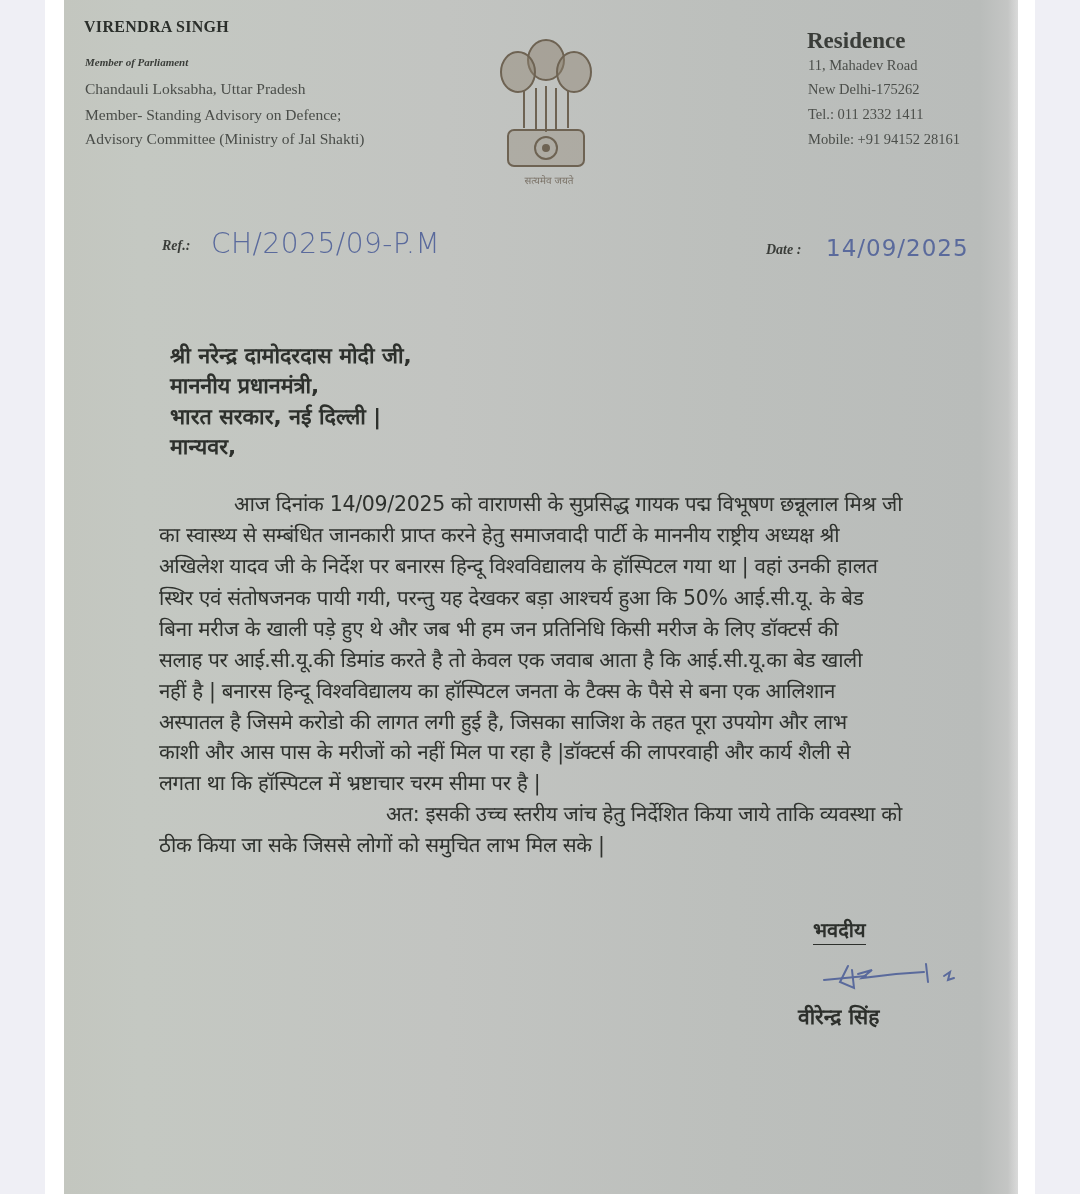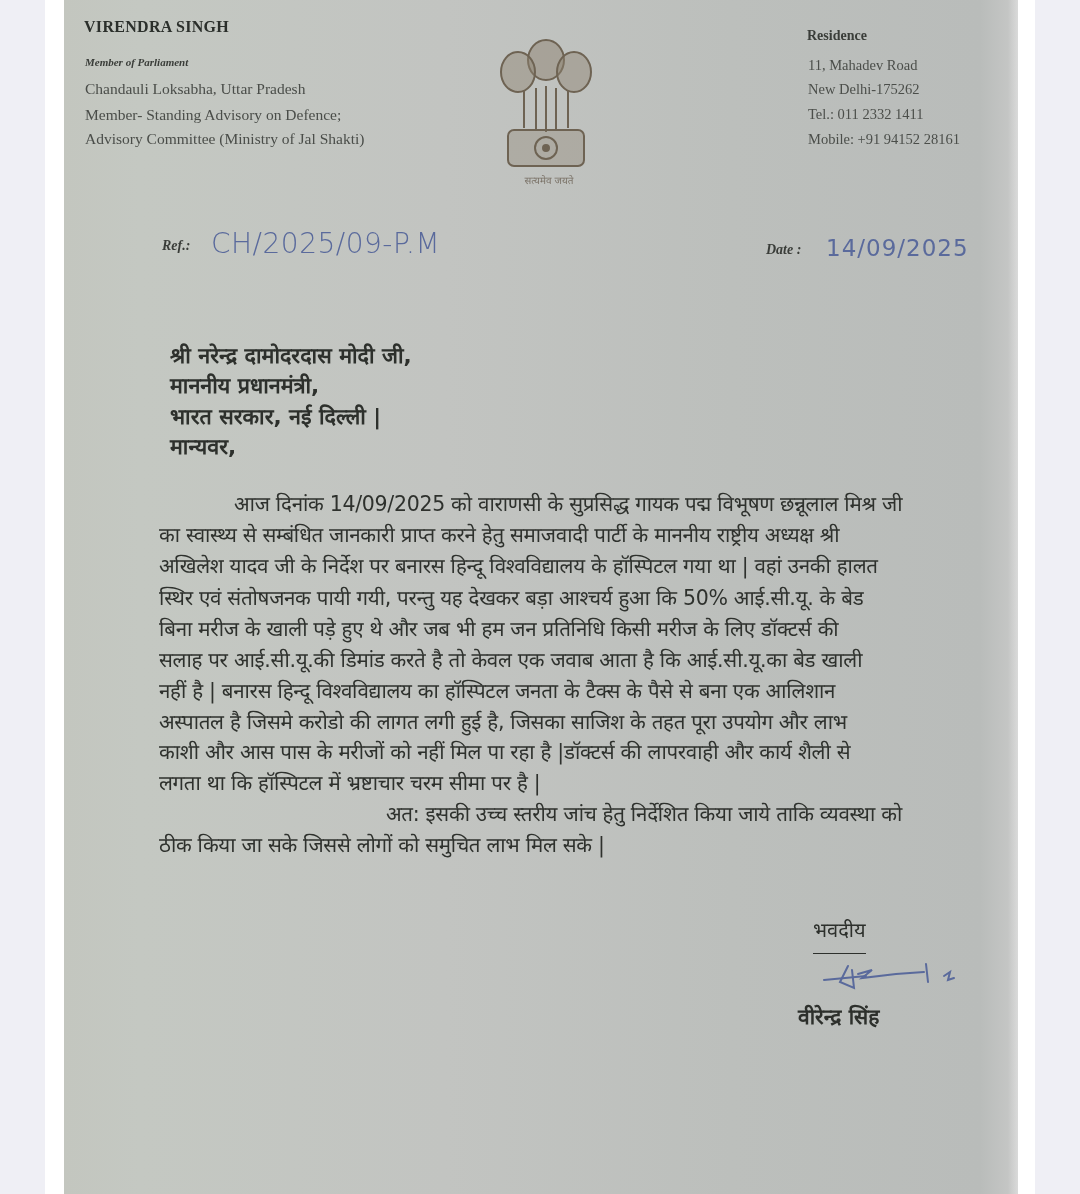--- a/index.html
+++ b/index.html
@@ -17,33 +17,33 @@
     background: linear-gradient(90deg, #c3c6bf 0%, #c4c8c2 8%, #c2c4c1 40%, #bcbfbc 70%, #b9bcba 96%, #c8c9c8 100%);
     overflow:hidden;
   }
   .page::after {
     content:""; position:absolute; right:0; top:0; width:10px; height:100%;
     background:linear-gradient(90deg, rgba(255,255,255,0) 0%, rgba(225,225,225,0.7) 100%);
   }
   .lh-name { position:absolute; left:20px; top:18px; font-size:16px; font-weight:bold; letter-spacing:0.3px; color:#2b2f2b; font-family:"Liberation Serif", serif; }
   .lh-role { position:absolute; left:21px; top:56px; font-size:11px; font-style:italic; font-weight:bold; color:#3a3d39; font-family:"Liberation Serif", serif; }
   .lh-line { position:absolute; left:21px; font-size:15.5px; color:#4a4d49; font-family:"Liberation Serif", serif; }
-  .res-title { position:absolute; left:743px; top:28px; font-size:14px; font-weight:bold; color:#3a3d39; font-family:"Liberation Serif", serif; }
+  .res-title { position:absolute; left:743px; top:28px; font-size:23px; font-weight:bold; color:#3a3d39; font-family:"Liberation Serif", serif; }
   .res-line { position:absolute; left:744px; font-size:14.5px; color:#4b4e4a; font-family:"Liberation Serif", serif; }
   .emblem { position:absolute; left:430px; top:20px; width:105px; height:175px; }
   .emblem-caption { position:absolute; left:440px; top:173px; font-size:10px; color:#7a7267; width:90px; text-align:center; }
   .ref-label { position:absolute; left:98px; top:238px; font-size:14px; font-style:italic; font-weight:bold; color:#3a3d39; font-family:"Liberation Serif", serif; }
   .ref-val { position:absolute; left:147px; top:227px; font-size:28px; color:#5a6a9c; font-family:"DejaVu Sans", sans-serif; letter-spacing:0.5px; font-weight:300; }
   .date-label { position:absolute; left:702px; top:242px; font-size:14px; font-style:italic; font-weight:bold; color:#3a3d39; font-family:"Liberation Serif", serif; }
   .date-val { position:absolute; left:762px; top:235px; font-size:23px; color:#5a6a9c; letter-spacing:1px; }
   .addr { position:absolute; left:106px; font-size:21.5px; font-weight:bold; color:#2d302c; font-family:"DejaVu Sans", sans-serif; }
   .body-line { position:absolute; left:95px; font-size:20.5px; color:#2e312d; white-space:nowrap; font-family:"DejaVu Sans", sans-serif; letter-spacing:-0.3px; }
   .indent1 { left:170px; }
   .indent2 { left:322px; }
-  .closing { position:absolute; left:749px; top:916px; font-size:20px; font-weight:normal; color:#2d302c; border-bottom:1.5px solid #2d302c; padding-bottom:10px; }
+  .closing { position:absolute; left:749px; top:916px; font-size:20px; font-weight:bold; color:#2d302c; border-bottom:1.5px solid #2d302c; padding-bottom:1px; }
   .sig-svg { position:absolute; left:750px; top:958px; }
   .signer { position:absolute; left:734px; top:1002px; font-size:21px; font-weight:bold; color:#2d302c; }
 </style>
 </head>
 <body>
 
 <div class="white-strip white-left"></div>
 <div class="white-strip white-right"></div>
 
 <div class="page">

